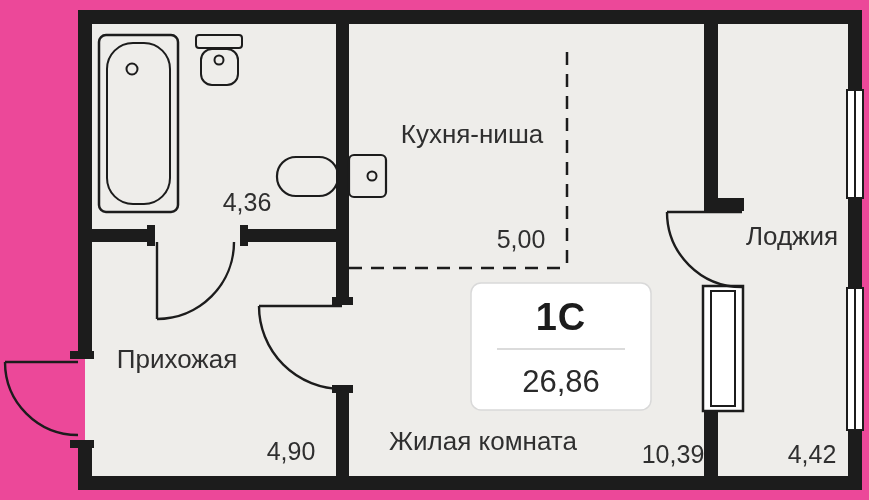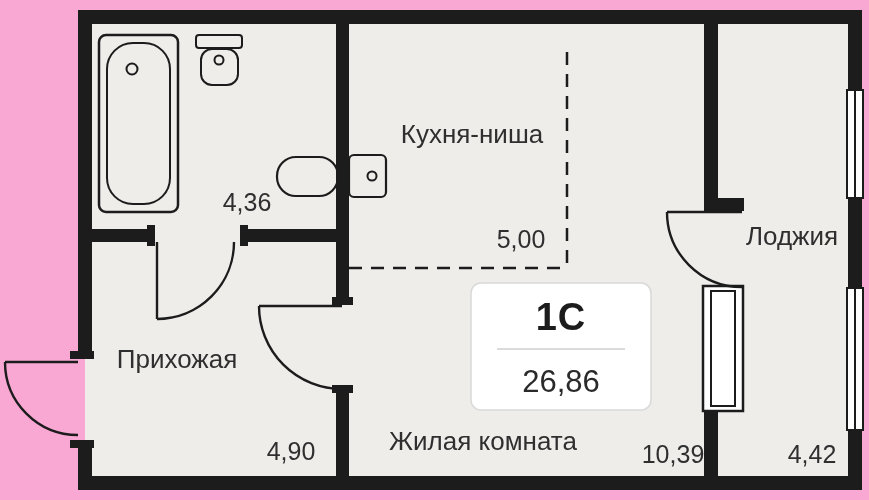--- a/index.html
+++ b/index.html
@@ -1,17 +1,17 @@
 <!DOCTYPE html>
 <html><head>
 <meta charset="utf-8">
 <style>
   html,body{margin:0;padding:0;background:#ffffff;}
   .stage{
-    width:869px;height:500px;position:relative;background:#f9a8d4;
+    width:869px;height:500px;position:relative;background:#ec4899;
     font-family:"Liberation Sans",sans-serif;overflow:hidden;
   }
   svg text{
     font-family:"Liberation Sans",sans-serif;
     fill:#2f2f2f;
   }
   .room-name{font-size:26px;}
   .room-area{font-size:25px;}
   .unit-type{font-size:38px;font-weight:700;fill:#1c1c1c;letter-spacing:1px;}
   .total-area{font-size:31px;fill:#2a2a2a;}

